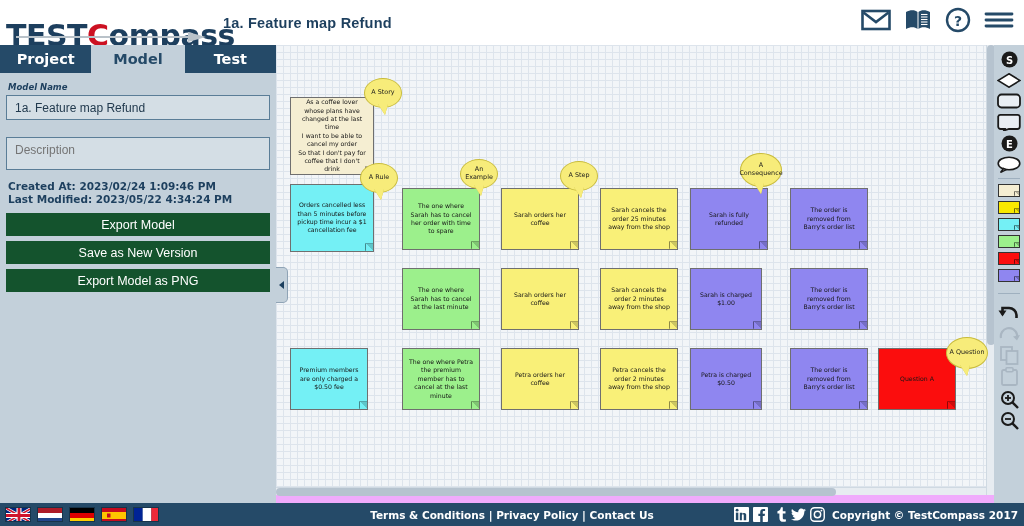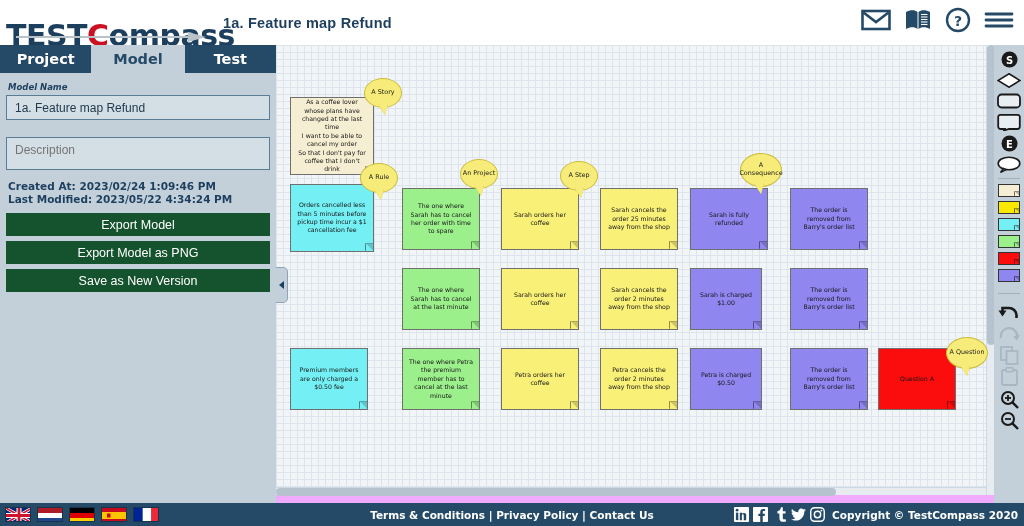--- a/index.html
+++ b/index.html
@@ -253,22 +253,22 @@
     <div id="panel-body">
       <div class="field-label">Model Name</div>
       <input class="txtinput" value="1a. Feature map Refund" style="">
       <div id="spacer1"></div>
       <textarea class="txtarea" placeholder="Description" style=""></textarea>
       <div id="meta-block">
         <div class="meta">Created At: 2023/02/24 1:09:46 PM</div>
         <div class="meta">Last Modified: 2023/05/22 4:34:24 PM</div>
       </div>
       <button class="bigbtn">Export Model</button>
+      <button class="bigbtn">Save as New Version</button>
       <button class="bigbtn">Export Model as PNG</button>
-      <button class="bigbtn">Save as New Version</button>
     </div>
   </div>
 
   <div id="canvas-outer">
     <div id="canvas">
       <div id="notes-layer">
           <div class="note" style="left: 14px; top: 52px; width: 84px; height: 78px; background: rgb(245, 238, 210);">
             <span style="white-space: pre-line;">As a coffee lover whose plans have changed at the last time
 I want to be able to cancel my order
 So that I don't pay for coffee that I don't drink</span>
@@ -350,21 +350,21 @@
       <div id="callouts-layer">
           <div class="callout" style="left: 88px; top: 33px; width: 38px; height: 30px;">
             <span>A Story</span>
             <span class="tail"></span>
           </div>
           <div class="callout" style="left: 84px; top: 118px; width: 38px; height: 30px;">
             <span>A Rule</span>
             <span class="tail"></span>
           </div>
           <div class="callout" style="left: 184px; top: 114px; width: 38px; height: 30px;">
-            <span>An Project</span>
+            <span>An Example</span>
             <span class="tail"></span>
           </div>
           <div class="callout" style="left: 284px; top: 116px; width: 38px; height: 30px;">
             <span>A Step</span>
             <span class="tail"></span>
           </div>
           <div class="callout" style="left: 464px; top: 108px; width: 42px; height: 34px;">
             <span>A Consequence</span>
             <span class="tail"></span>
           </div>
@@ -540,17 +540,17 @@
         <path d="M9.6 0.3 C9.2 2.8 7.9 4 5.8 4.4 V7 h2.1 v4.6 c0 2.6 1.6 4.2 4.3 4.2 1.1 0 2.2-0.3 2.9-0.7 l-0.8-2.3 c-0.4 0.2-0.9 0.4-1.4 0.4-0.9 0-1.4-0.5-1.4-1.6 V7 h2.9 V4.4 h-2.9 V0.3 Z" fill="#fff"></path>
       </svg>
       <svg class="social" viewBox="0 0 16 16">
         <path d="M16 3.1 c-0.6 0.3-1.2 0.4-1.9 0.5 0.7-0.4 1.2-1.1 1.4-1.8-0.6 0.4-1.3 0.6-2.1 0.8-0.6-0.6-1.5-1-2.4-1-1.8 0-3.3 1.5-3.3 3.3 0 0.3 0 0.5 0.1 0.7C5.1 5.4 2.7 4.1 1.1 2.1 0.8 2.6 0.6 3.2 0.6 3.9 c0 1.1 0.6 2.1 1.5 2.7-0.5 0-1-0.2-1.5-0.4 0 1.6 1.1 2.9 2.6 3.2-0.3 0.1-0.6 0.1-0.9 0.1-0.2 0-0.4 0-0.6-0.1 0.4 1.3 1.6 2.3 3.1 2.3-1.1 0.9-2.5 1.4-4.1 1.4-0.3 0-0.5 0-0.8-0.1 1.5 0.9 3.2 1.5 5 1.5 6 0 9.3-5 9.3-9.3 v-0.4 C15 4.3 15.6 3.8 16 3.1 Z" fill="#fff"></path>
       </svg>
       <svg class="social" viewBox="0 0 16 16">
         <rect x="0.8" y="0.8" width="14.4" height="14.4" rx="4" fill="none" stroke="#fff" stroke-width="1.5"></rect>
         <circle cx="8" cy="8" r="3.4" fill="none" stroke="#fff" stroke-width="1.5"></circle>
         <circle cx="12.2" cy="3.8" r="1" fill="#fff"></circle>
       </svg>
-      <span id="copyright">Copyright © TestCompass 2020</span>
+      <span id="copyright">Copyright © TestCompass 2017</span>
     </div>
   </div>
 
 </div>
 
 </body></html>

